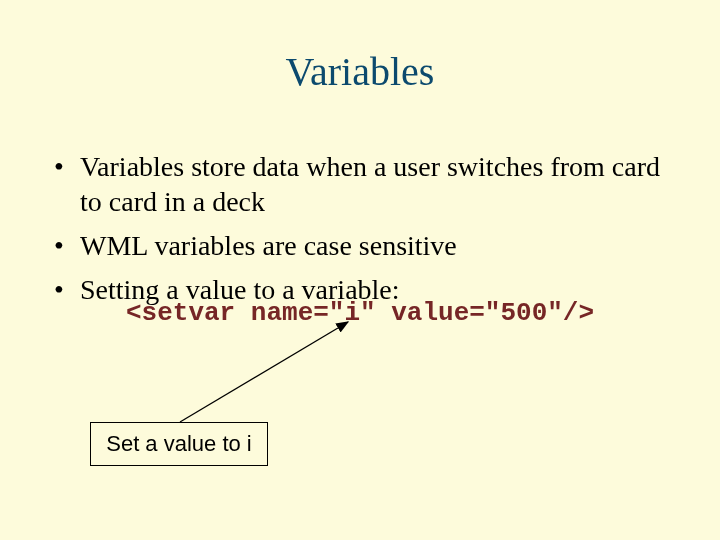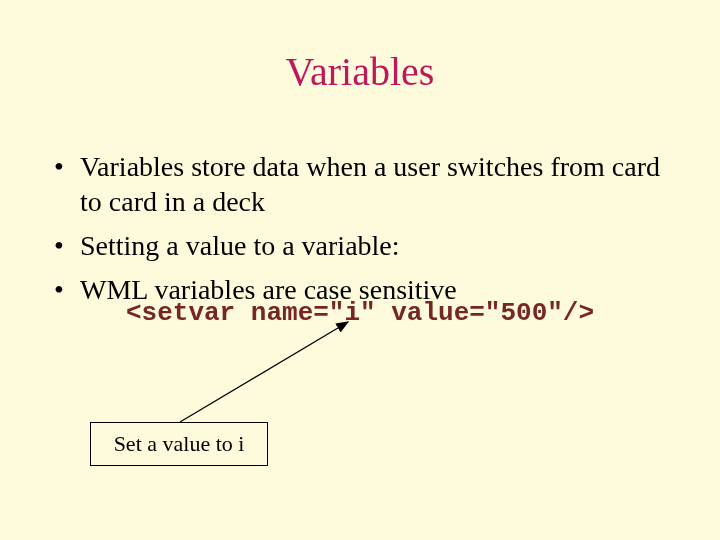--- a/index.html
+++ b/index.html
@@ -17,21 +17,21 @@
     height: 540px;
     box-sizing: border-box;
   }
   .title {
     position: absolute;
     top: 48px;
     left: 0;
     width: 100%;
     text-align: center;
     font-size: 40px;
-    color: #be185d;
+    color: #0c4a6e;
   }
   .bullets {
     position: absolute;
     top: 140px;
     left: 54px;
     right: 40px;
     font-size: 28px;
     line-height: 1.25;
   }
   .bullets ul {
@@ -67,42 +67,42 @@
     position: absolute;
     top: 422px;
     left: 90px;
     width: 176px;
     height: 42px;
     border: 1px solid #000;
     font-size: 22px;
     display: flex;
     align-items: center;
     justify-content: center;
-    font-family: Liberation Serif, serif;
+    font-family: Liberation Sans, sans-serif;
     background: transparent;
   }
   .arrow-svg {
     position: absolute;
     top: 316px;
     left: 170px;
     width: 190px;
     height: 112px;
   }
 </style>
 </head>
 <body>
 
 <div class="slide">
   <div class="title">Variables</div>
 
   <div class="bullets">
     <ul>
       <li>Variables store data when a user switches from card to card in a deck</li>
+      <li>WML variables are case sensitive</li>
       <li>Setting a value to a variable:</li>
-      <li>WML variables are case sensitive</li>
     </ul>
   </div>
 
   <div class="code-line">&lt;setvar name="i" value="500"/&gt;</div>
 
   <svg class="arrow-svg" viewBox="0 0 190 112">
     <defs>
       <marker id="arrowhead" markerWidth="10" markerHeight="8" refX="9" refY="4" orient="auto" markerUnits="strokeWidth">
         <polygon points="0 0, 10 4, 0 8" fill="#000"></polygon>
       </marker>

